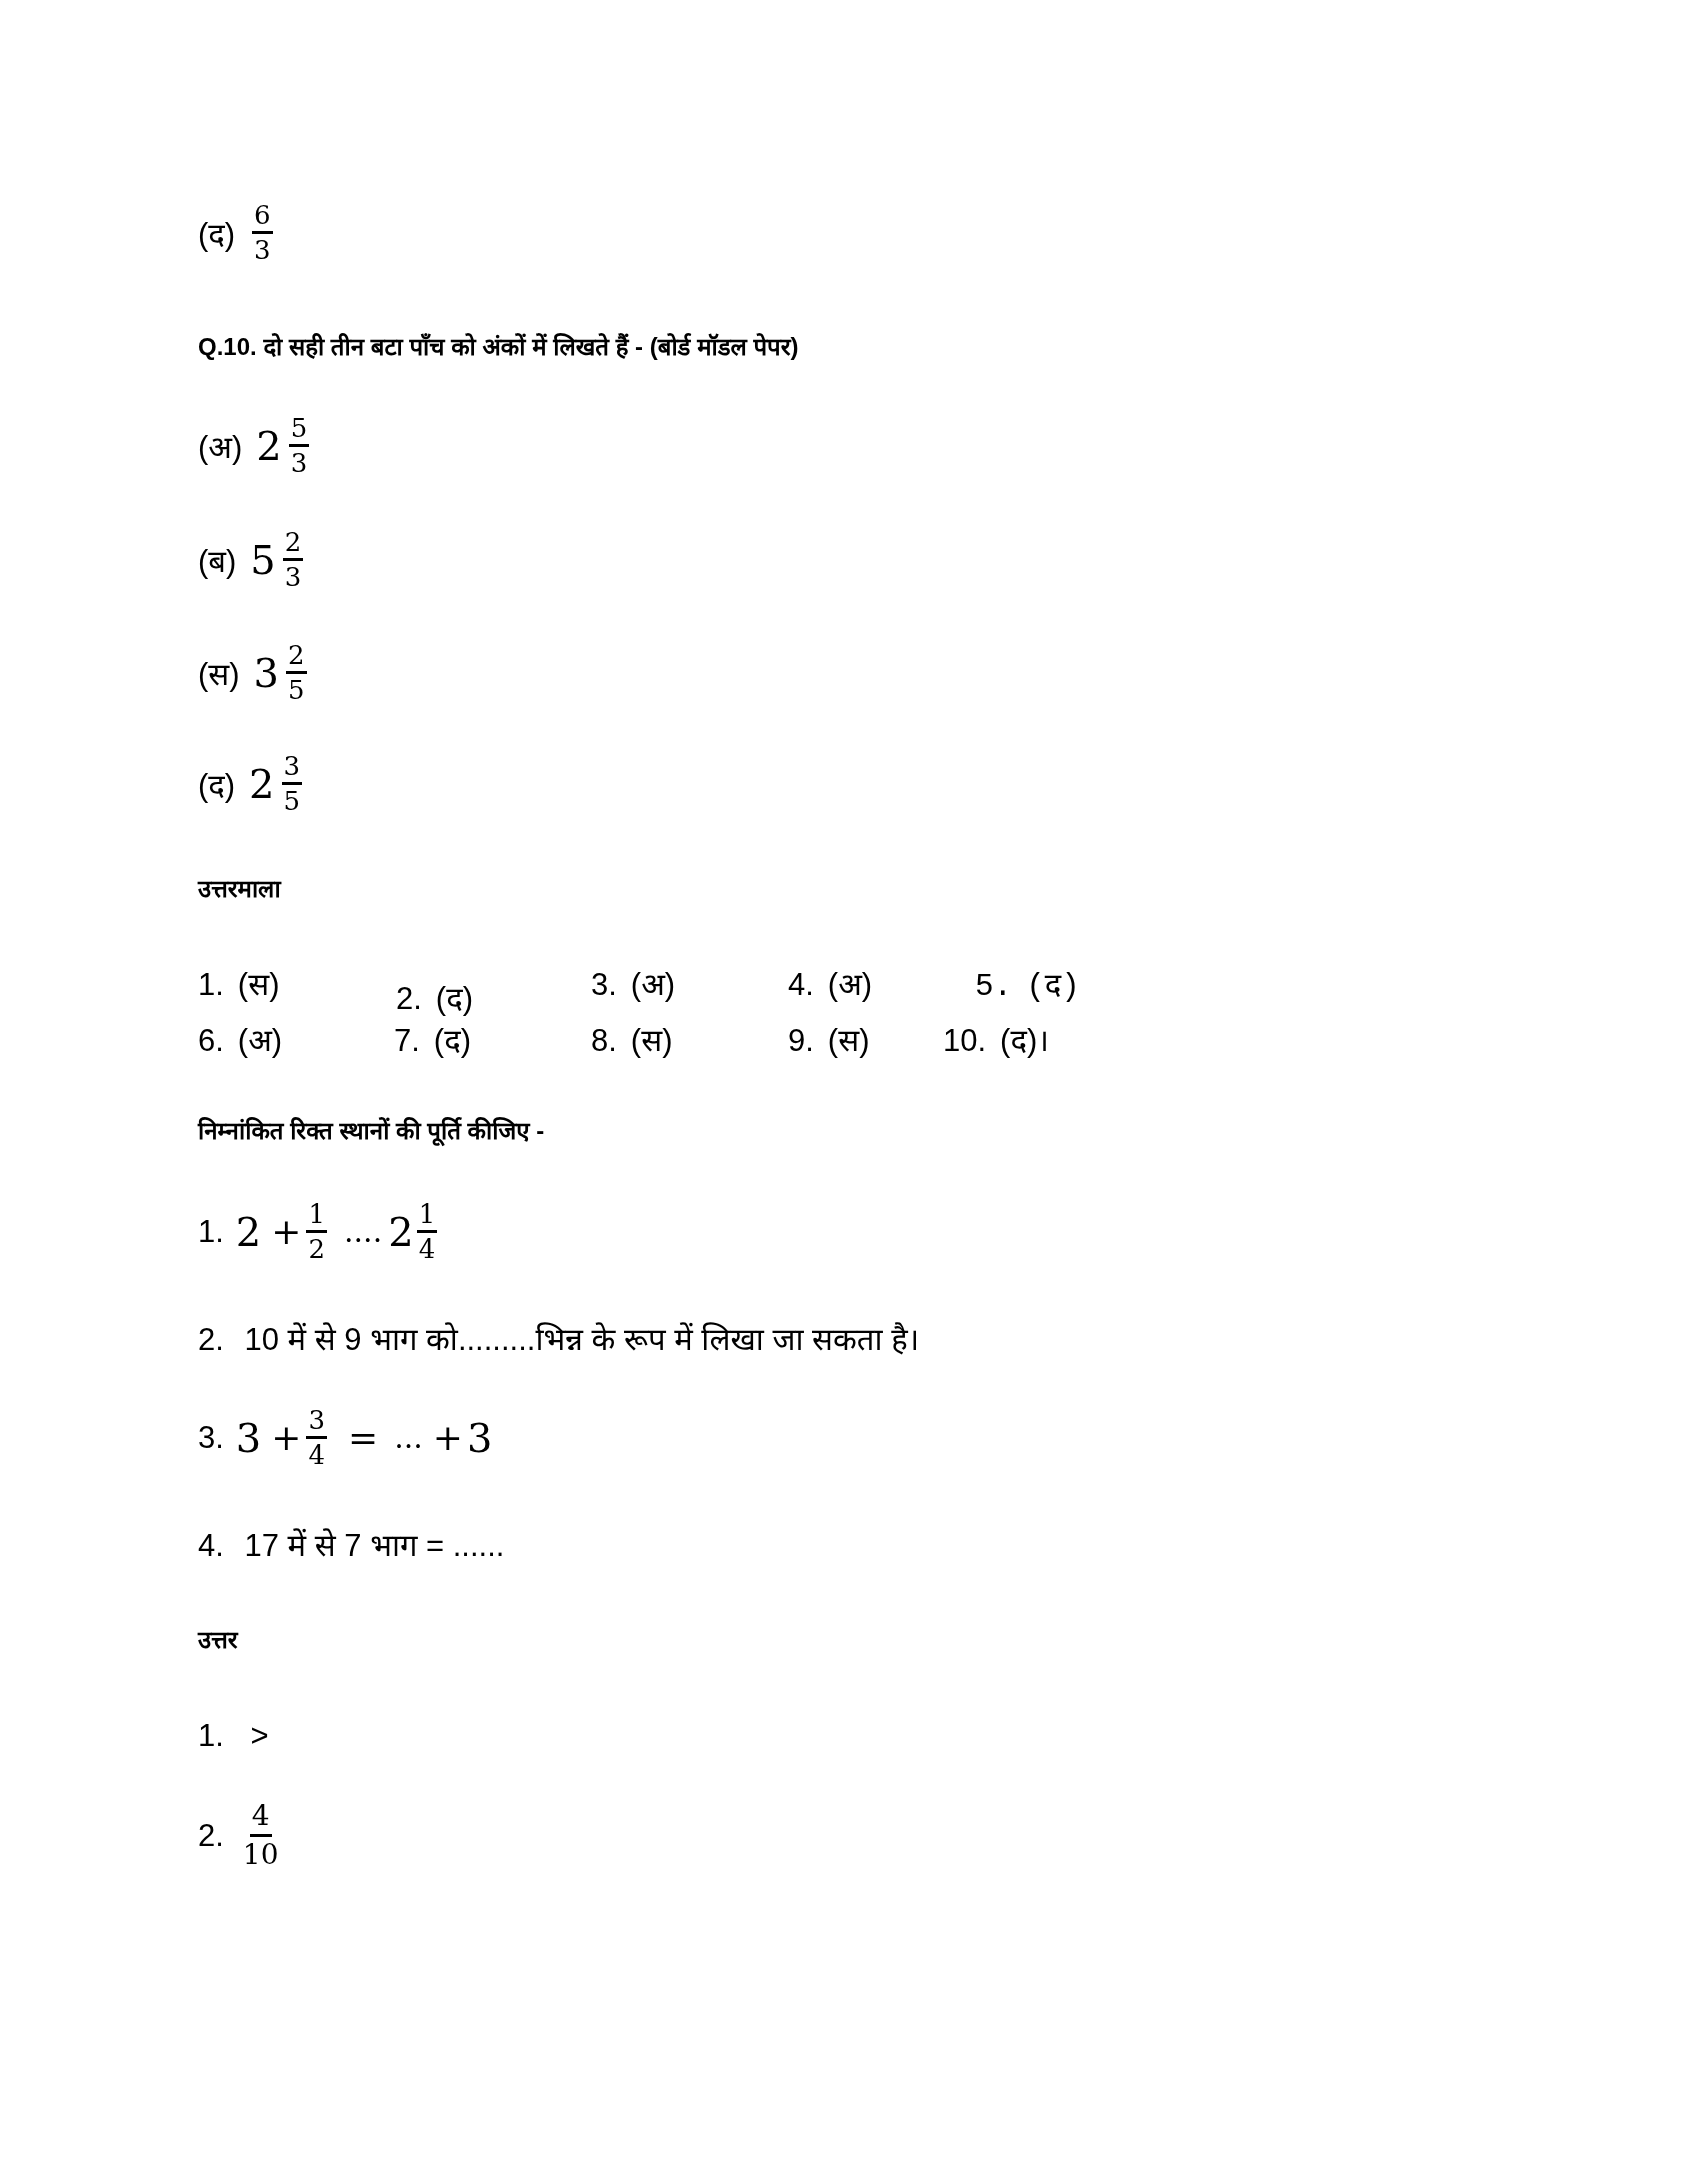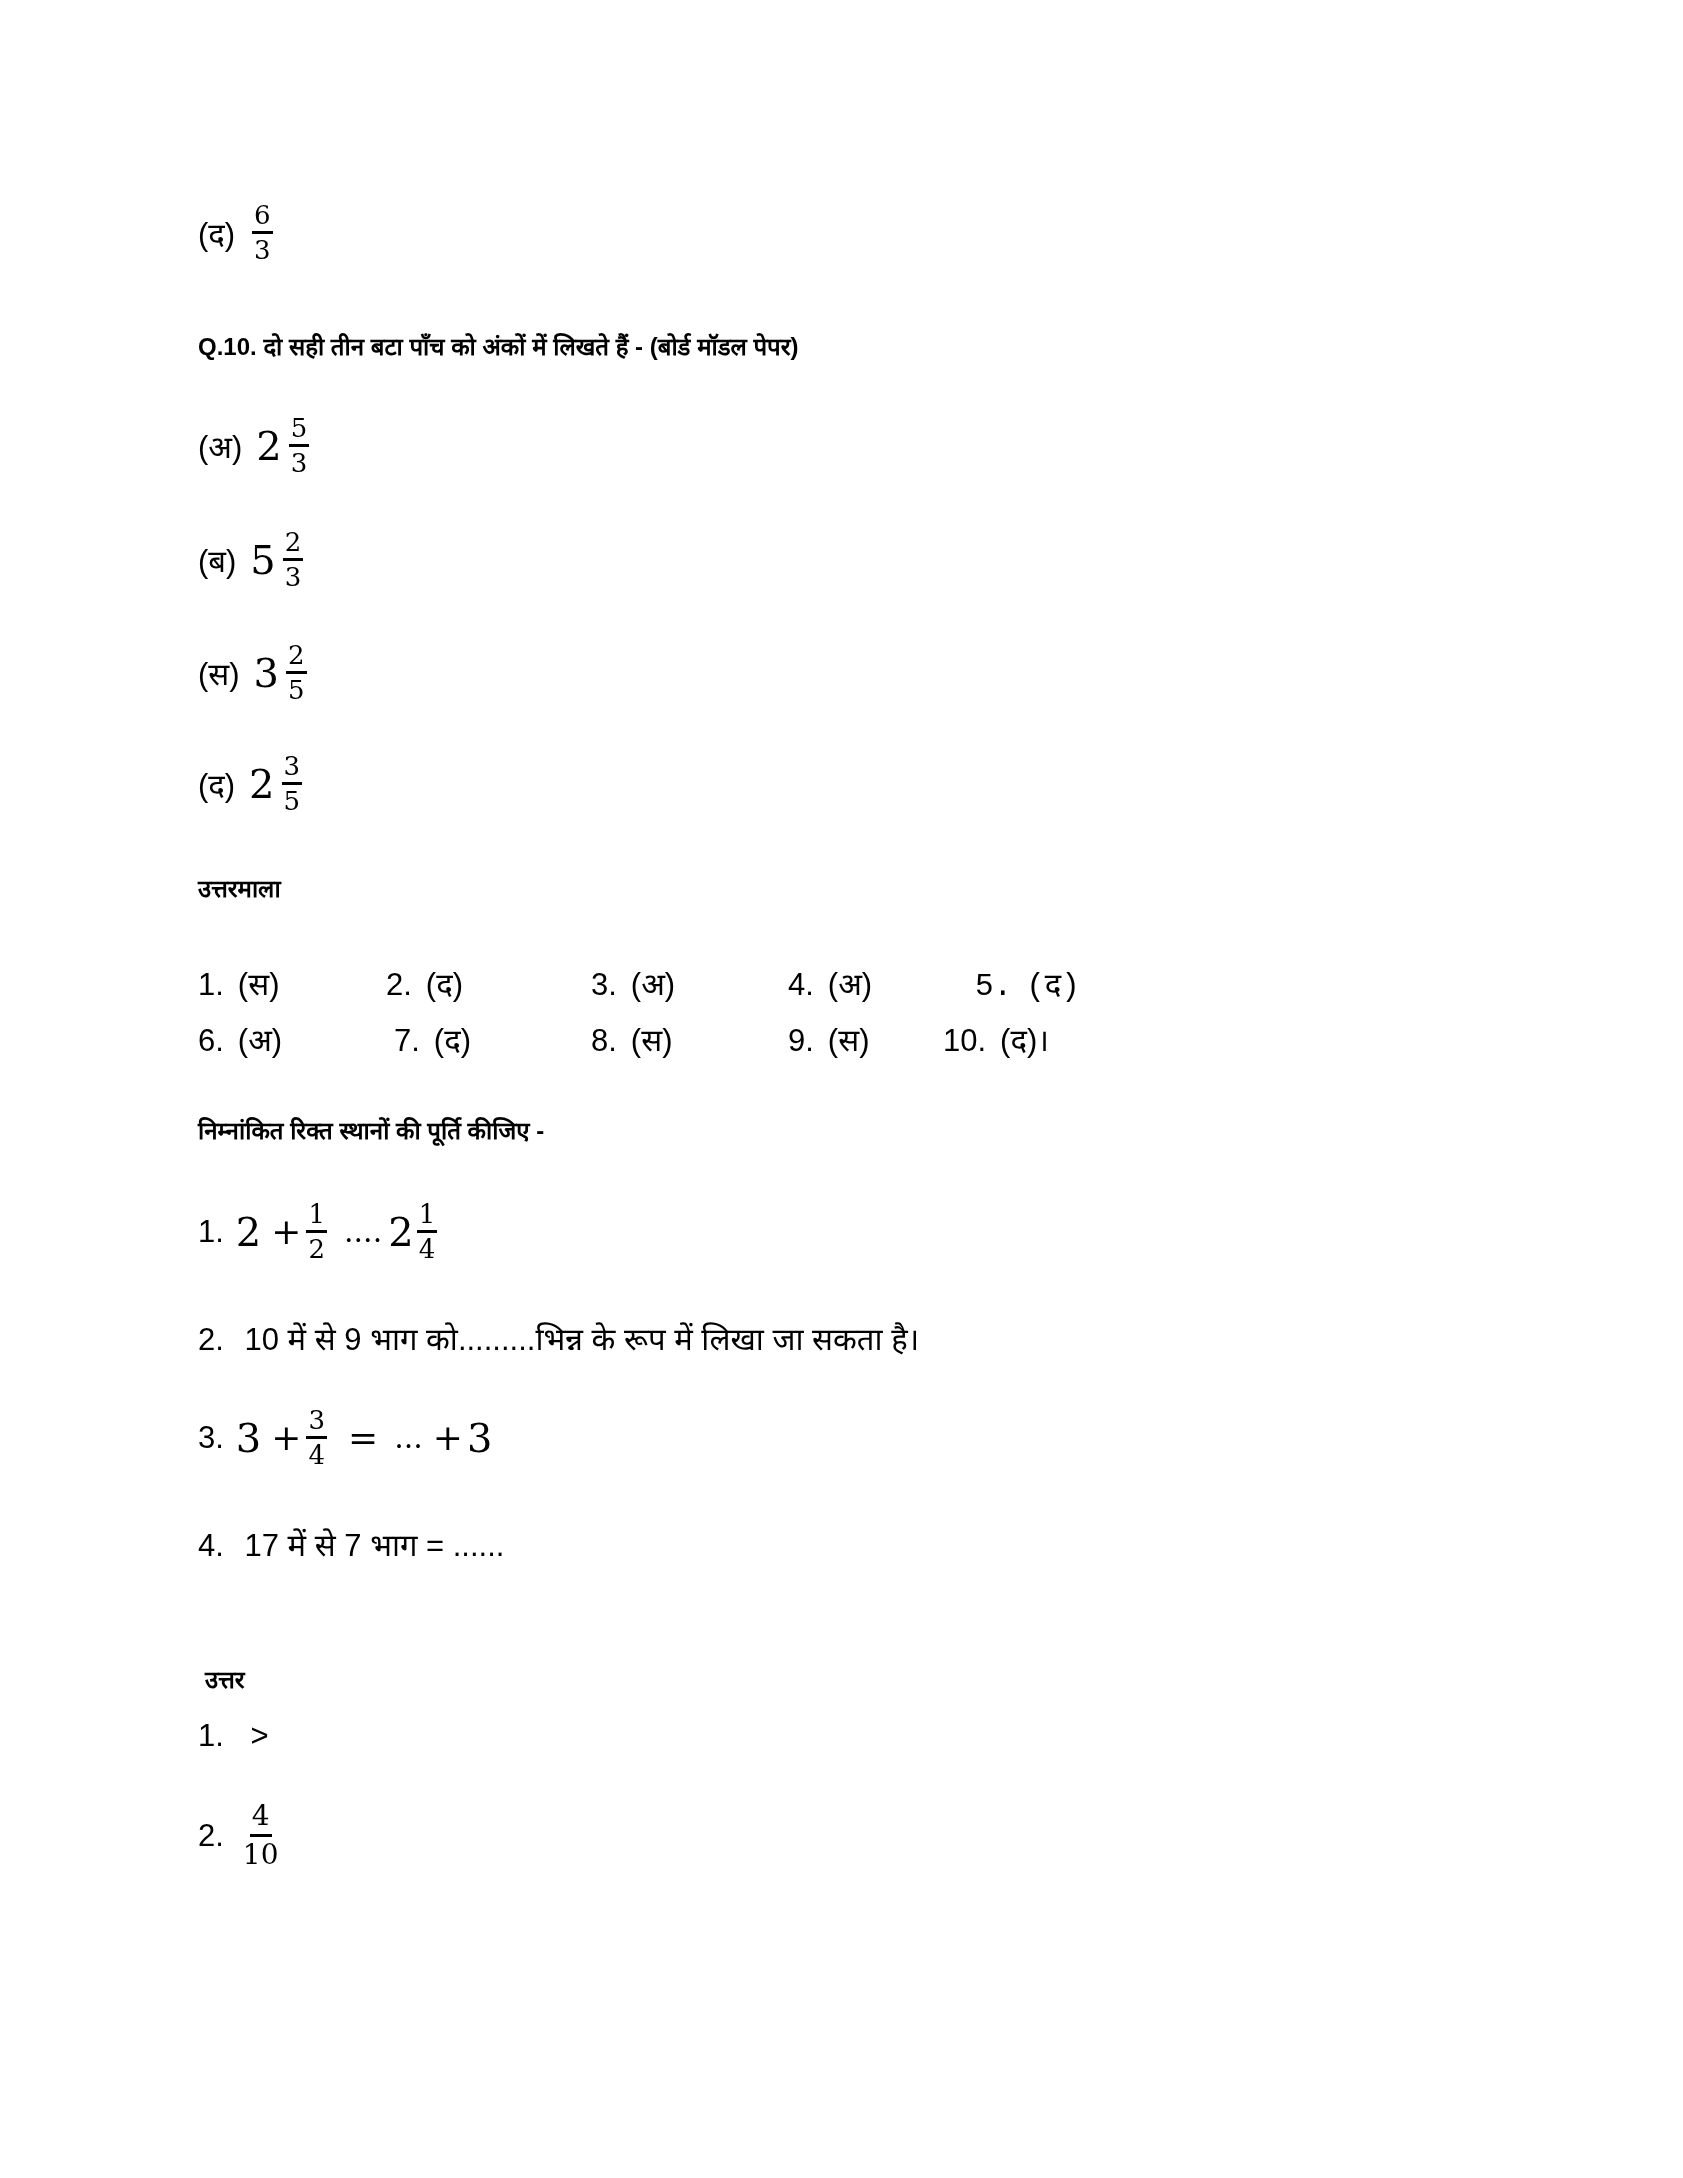--- a/index.html
+++ b/index.html
@@ -75,21 +75,21 @@
     <span class="num">3</span>
     <span class="den">5</span>
   </span>
 </div>
 
 <div class="abs bold" style="top:869px;">उत्तरमाला</div>
 
 <div class="ans-grid" style="top:962px; width:1089px;">
   <div class="ans-row">
     <span class="ans-cell" style="left:0px;"><span class="n">1.</span><span>(स)</span></span>
-    <span class="ans-cell" style="left:188px;"><span class="n">2.</span><span>(द)</span></span>
+    <span class="ans-cell" style="left:198px;margin-top:14px;"><span class="n">2.</span><span>(द)</span></span>
     <span class="ans-cell" style="left:393px;"><span class="n">3.</span><span>(अ)</span></span>
     <span class="ans-cell" style="left:590px;"><span class="n">4.</span><span>(अ)</span></span>
     <span class="ans-cell" style="left:777px;font-family:Liberation Mono, monospace;"><span class="n">5.</span><span>(द)</span></span>
   </div>
   <div class="ans-row" style="margin-top:16px;">
     <span class="ans-cell" style="left:0px;"><span class="n">6.</span><span>(अ)</span></span>
     <span class="ans-cell" style="left:196px;"><span class="n">7.</span><span>(द)</span></span>
     <span class="ans-cell" style="left:393px;"><span class="n">8.</span><span>(स)</span></span>
     <span class="ans-cell" style="left:590px;"><span class="n">9.</span><span>(स)</span></span>
     <span class="ans-cell" style="left:745px;"><span class="n">10.</span><span>(द)।</span></span>
@@ -131,21 +131,21 @@
   <span class="dots">...</span>
   <span class="sym" style="margin:0 4px;">+</span>
   <span class="expr">3</span>
 </div>
 
 <div class="abs txt" style="top:1526px;">
   <span style="margin-right:12px;">4.</span>
   <span>17 में से 7 भाग = ......</span>
 </div>
 
-<div class="abs bold" style="top:1660px;margin-left:7px;">उत्तर</div>
+<div class="abs bold" style="top:1620px;">उत्तर</div>
 
 <div class="abs txt" style="top:1716px;">
   <span style="margin-right:18px;">1.</span>
   <span>&gt;</span>
 </div>
 
 <div class="abs row" style="top:1800px;">
   <span class="txt" style="margin-right:14px;">2.</span>
   <span class="frac big">
     <span class="num">4</span>

